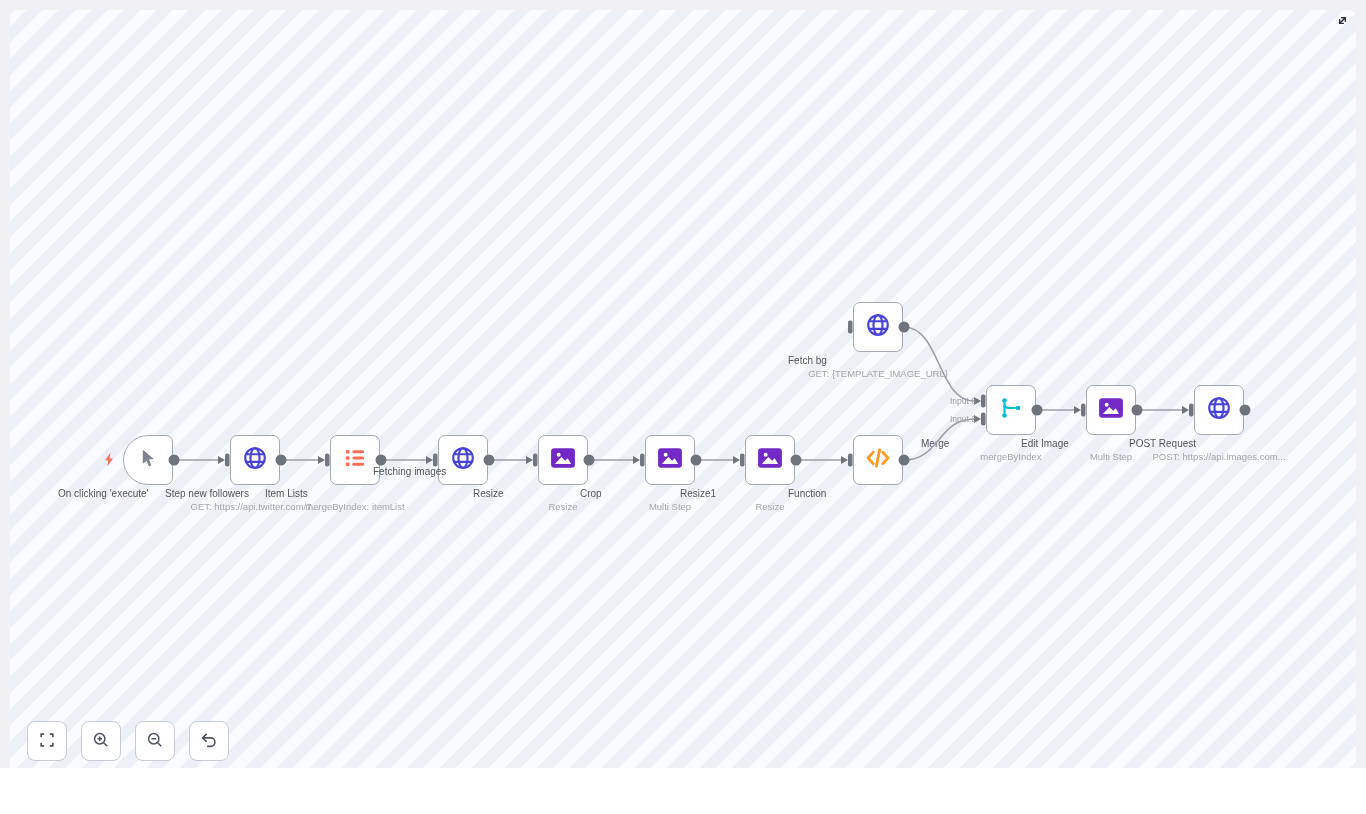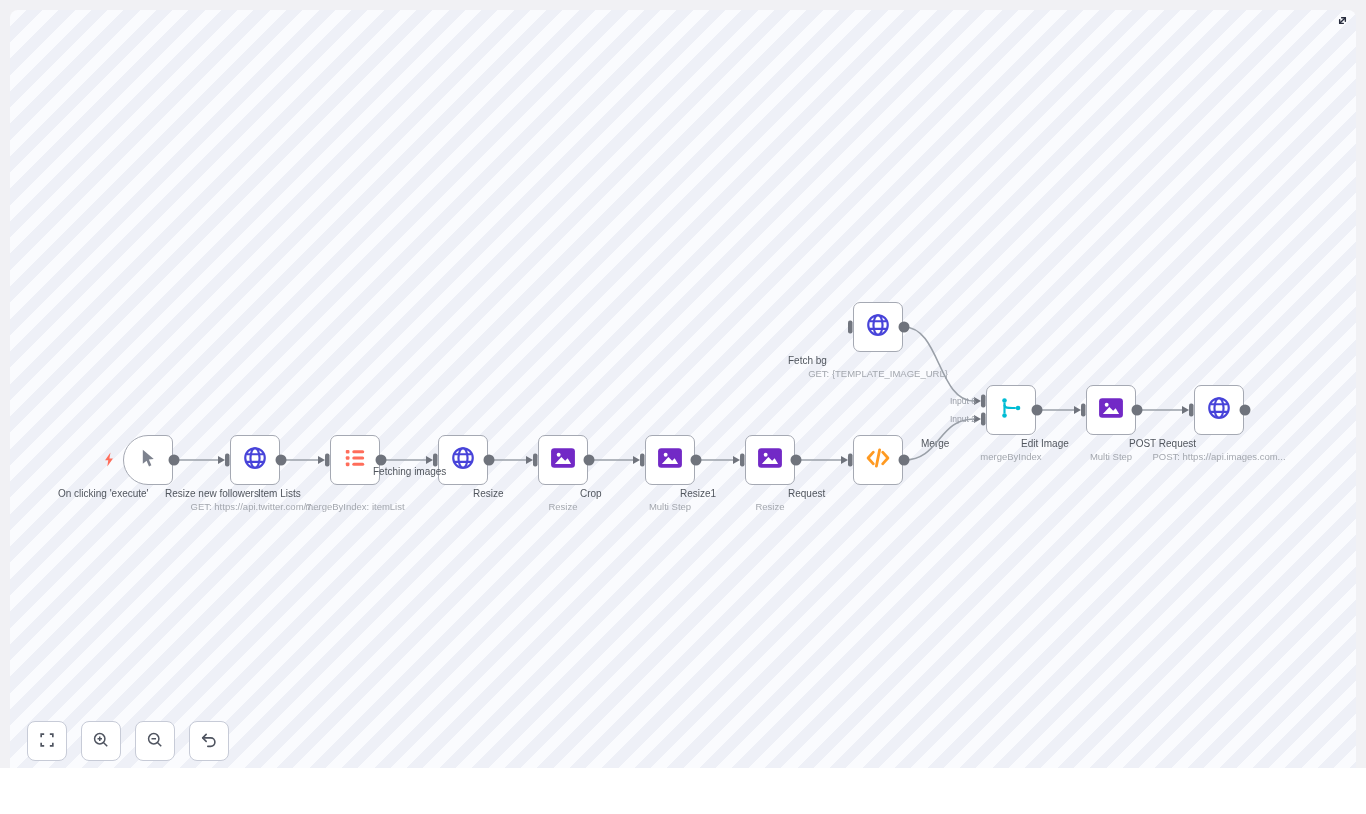--- a/index.html
+++ b/index.html
@@ -233,32 +233,32 @@
       <span>
         <svg viewBox="0 0 24 24" width="26" height="26" fill="none" stroke="#4743d9" stroke-width="2">
             <circle cx="12" cy="12" r="9"></circle>
             <ellipse cx="12" cy="12" rx="4.2" ry="9"></ellipse>
             <path d="M4 8.5 H20 M4 15.5 H20"></path>
           </svg>
       </span>
     </div>
 
     <div class="nlabel" style="left:138px;top:477px">On clicking 'execute'</div>
-    <div class="nlabel" style="left:245px;top:477px">Resize new followers</div>
+    <div class="nlabel" style="left:245px;top:477px">Step new followers</div>
     <div class="nsub" style="left:245px;top:491px">GET: https://api.twitter.com/7...</div>
-    <div class="nlabel" style="left:338px;top:477px">Item Lists</div>
+    <div class="nlabel" style="left:345px;top:477px">Item Lists</div>
     <div class="nsub" style="left:345px;top:491px">mergeByIndex: itemList</div>
     <div class="nlabel" style="left:453px;top:455px">Fetching images</div>
     <div class="nlabel" style="left:553px;top:477px">Resize</div>
     <div class="nsub" style="left:553px;top:491px">Resize</div>
     <div class="nlabel" style="left:660px;top:477px">Crop</div>
     <div class="nsub" style="left:660px;top:491px">Multi Step</div>
     <div class="nlabel" style="left:760px;top:477px">Resize1</div>
     <div class="nsub" style="left:760px;top:491px">Resize</div>
-    <div class="nlabel" style="left:868px;top:477px">Request</div>
+    <div class="nlabel" style="left:868px;top:477px">Function</div>
     <div class="nlabel" style="left:868px;top:344px">Fetch bg</div>
     <div class="nsub" style="left:868px;top:358px">GET: {TEMPLATE_IMAGE_URL}</div>
     <div class="nlabel" style="left:1001px;top:427px">Merge</div>
     <div class="nsub" style="left:1001px;top:441px">mergeByIndex</div>
     <div class="nlabel" style="left:1101px;top:427px">Edit Image</div>
     <div class="nsub" style="left:1101px;top:441px">Multi Step</div>
     <div class="nlabel" style="left:1209px;top:427px">POST Request</div>
     <div class="nsub" style="left:1209px;top:441px">POST: https://api.images.com...</div>
 
     <div class="input-label" style="left:916px;top:386px">Input 6</div>

